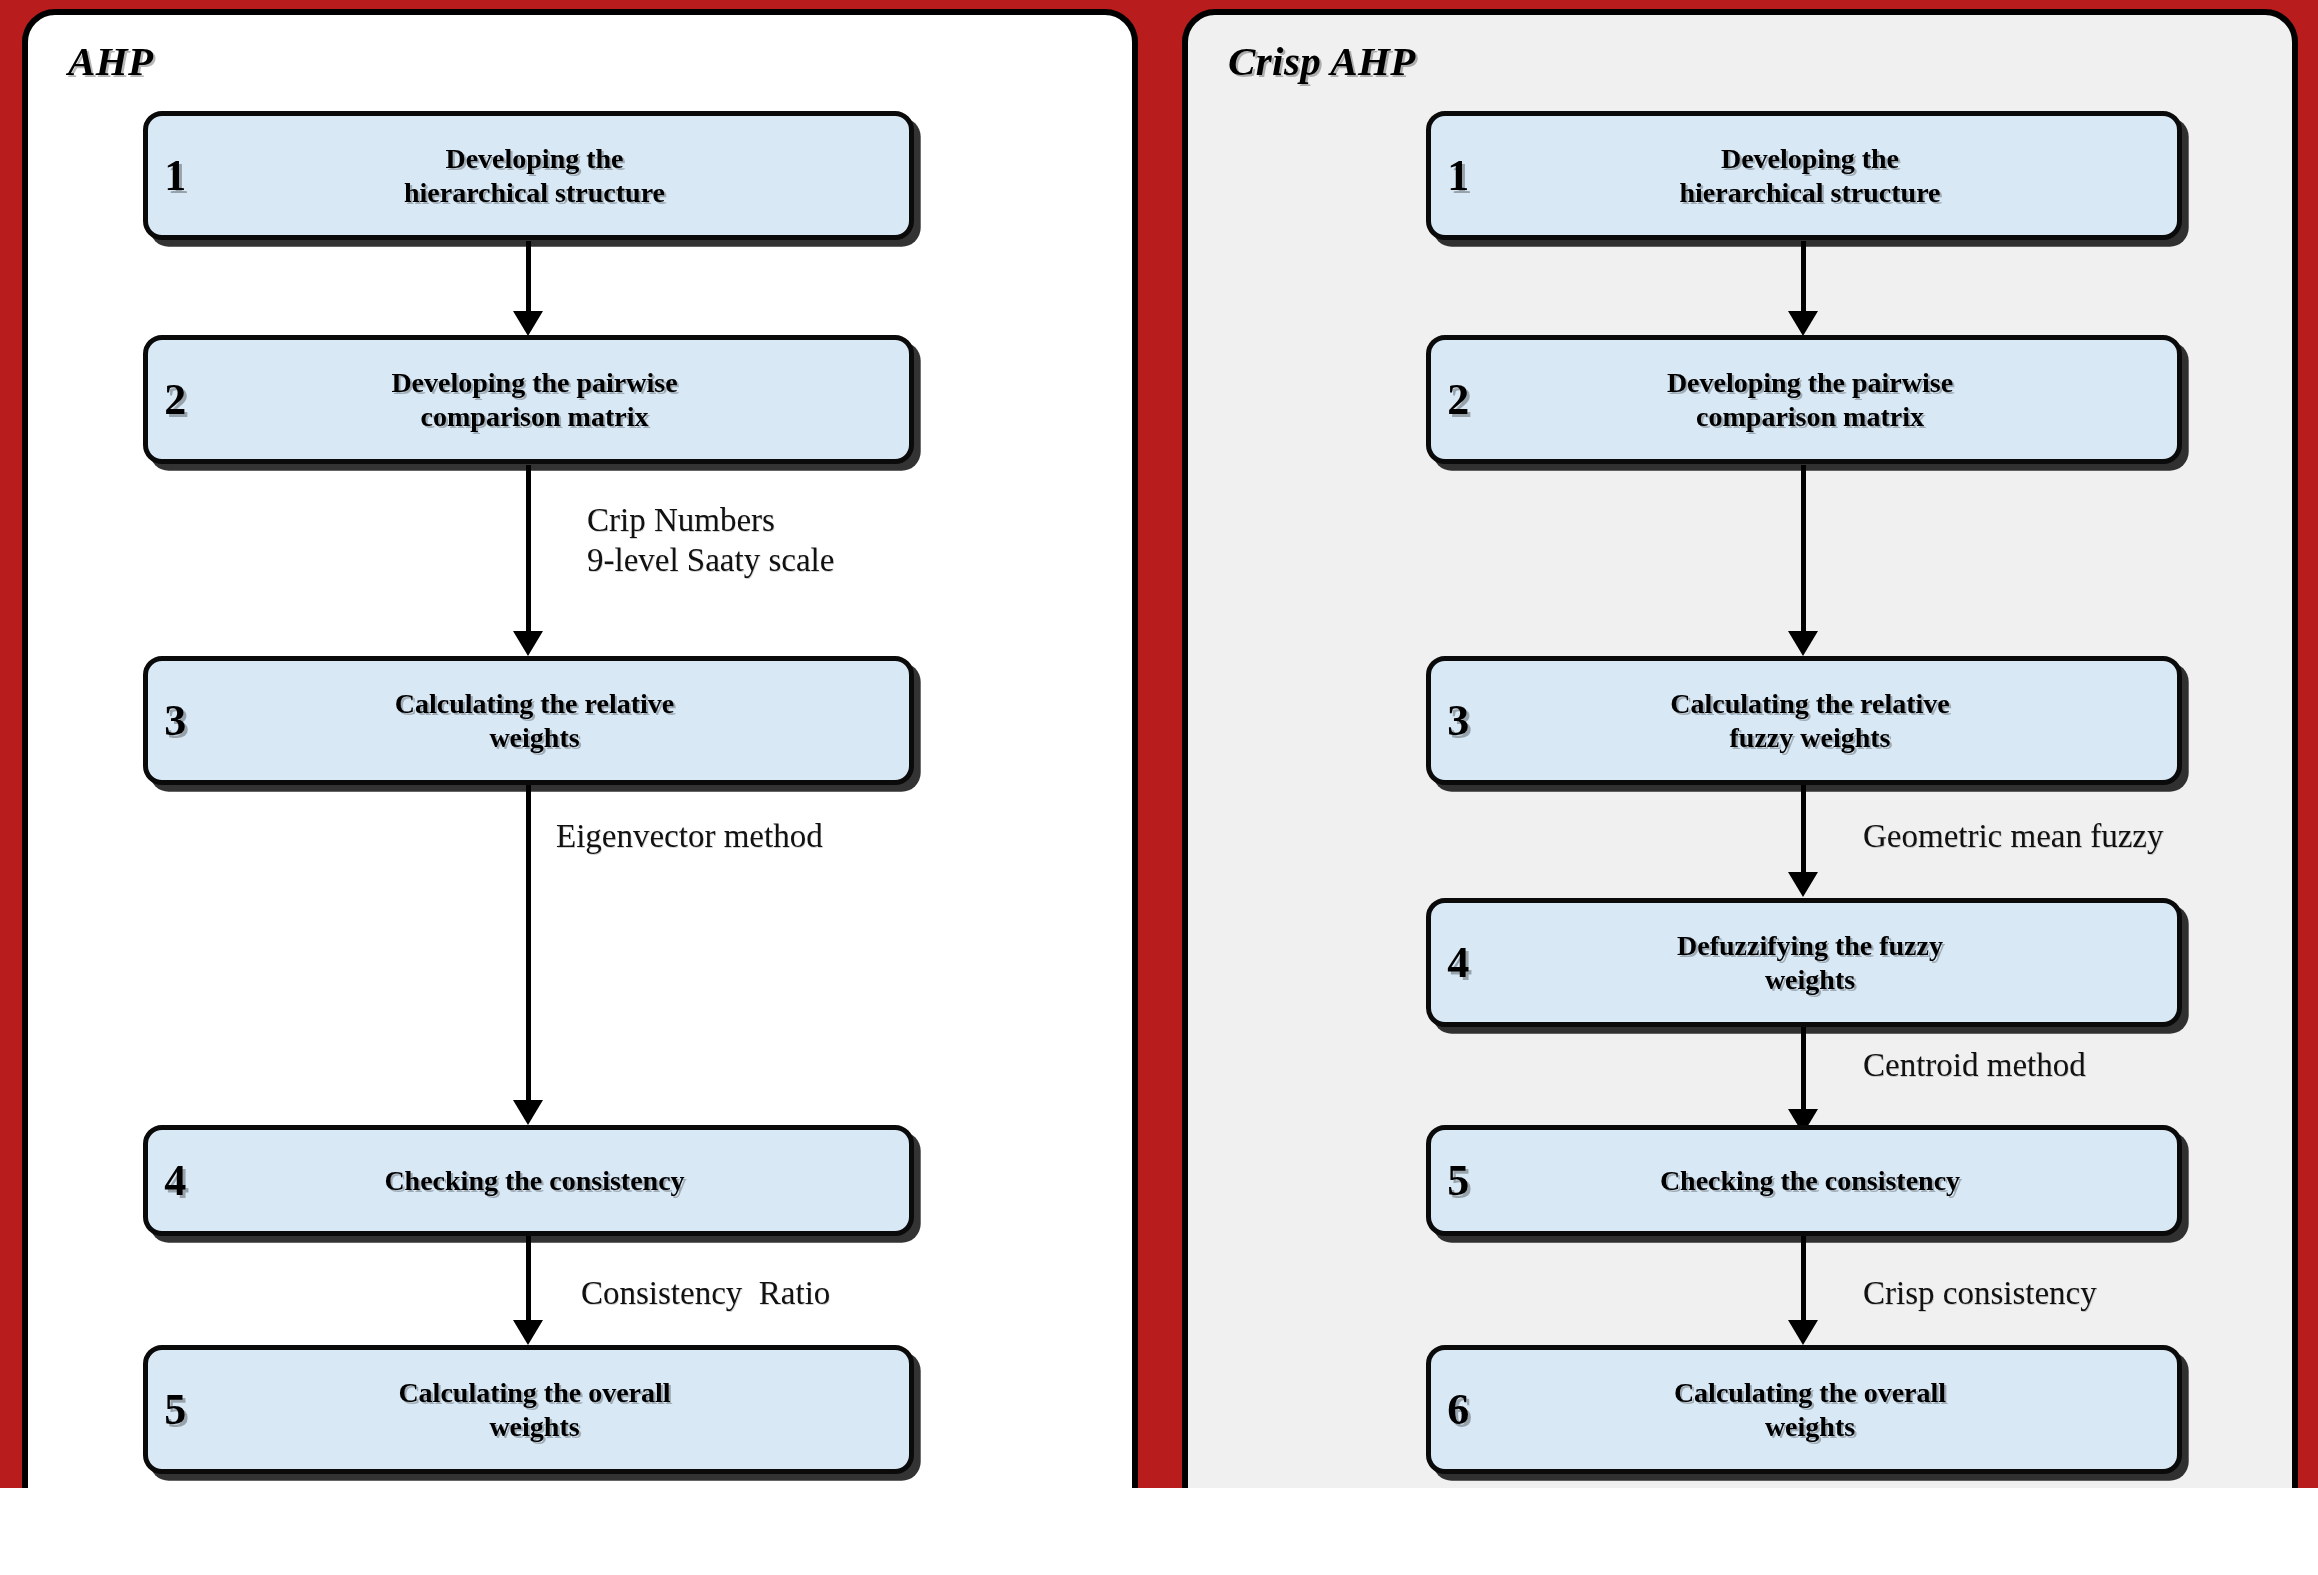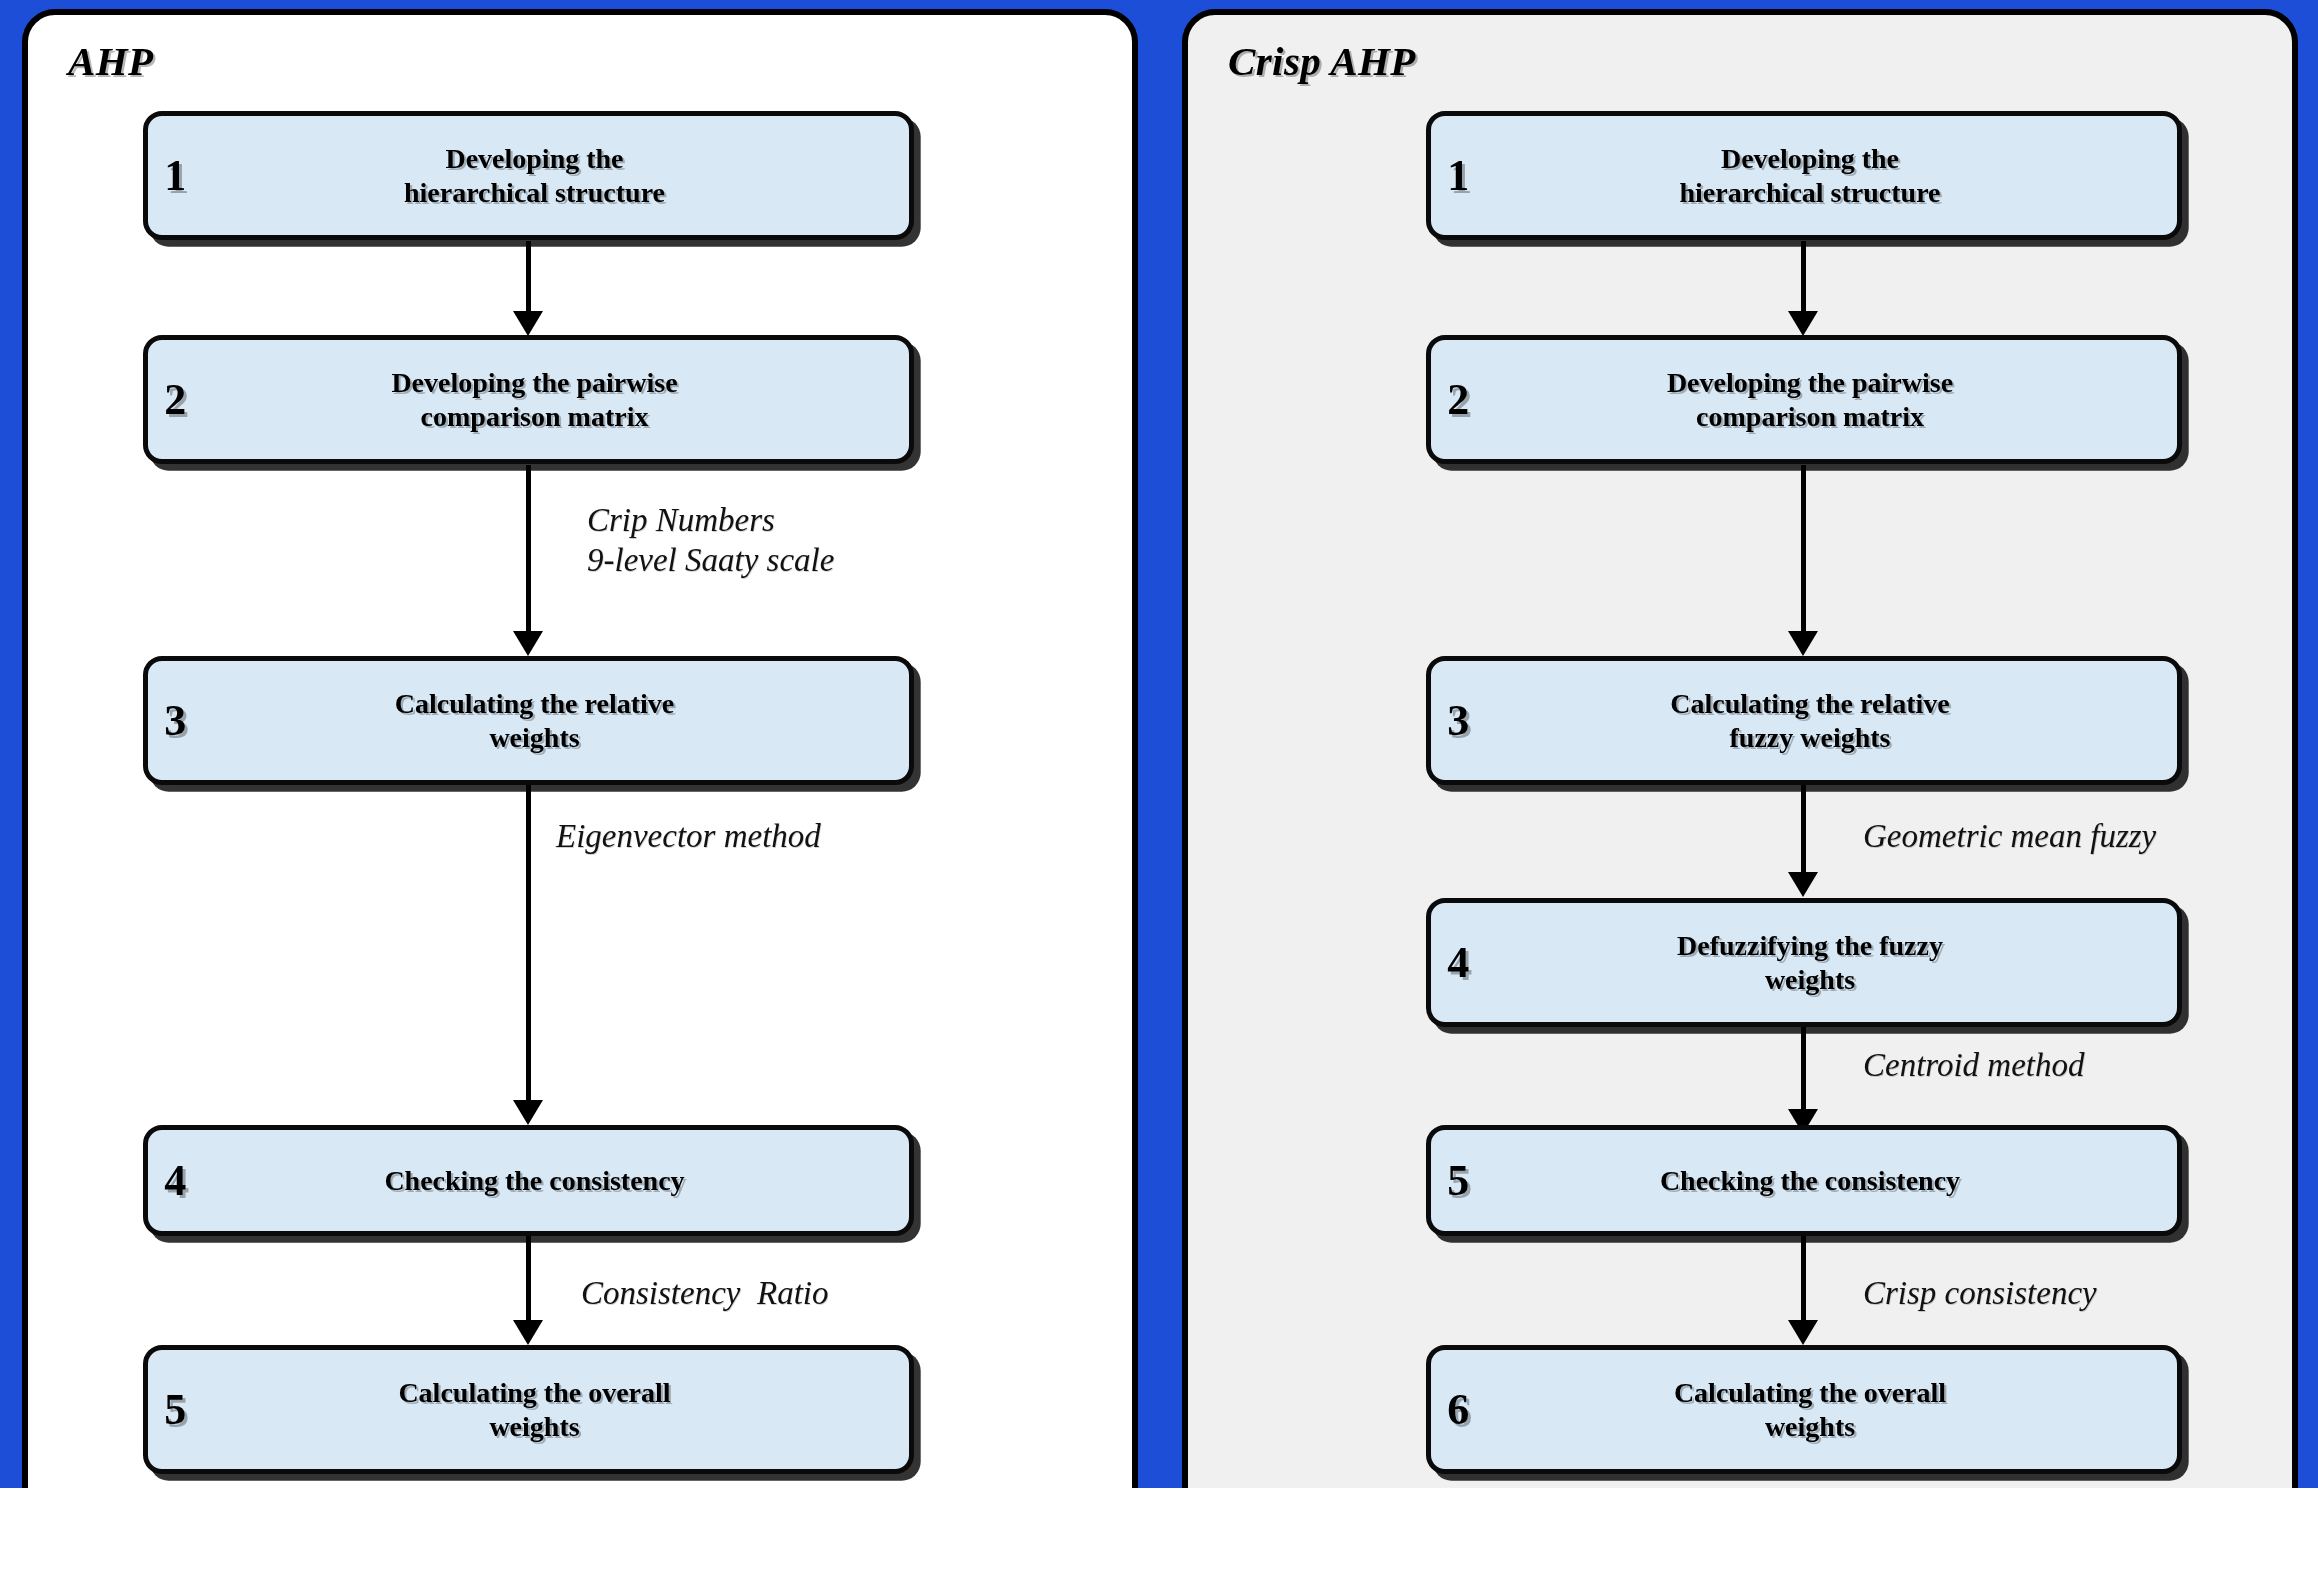--- a/index.html
+++ b/index.html
@@ -1,21 +1,21 @@
 <!DOCTYPE html>
 <html style="font-size:12px"><head>
 <meta charset="utf-8">
 <style>
   html,body{margin:0;padding:0;background:#ffffff;}
   body{
     width:2319px;height:1576px;
     font-family:"Liberation Serif", serif;
     -webkit-font-smoothing:antialiased;
   }
-  #root{position:relative;width:2319px;height:1488px;overflow:hidden;background:#1d4ed8;}
+  #root{position:relative;width:2319px;height:1488px;overflow:hidden;background:#b91c1c;}
 
   
   .panel{
     position:absolute;
     border:6.7px solid #000;
     border-radius:33px;
     box-sizing:border-box;
   }
   #panel-ahp{
     left:22px; top:9px; width:1116px; height:1549px;
@@ -82,21 +82,20 @@
   .conn .head{
     position:absolute;
     left:-12.6px;
     width:0;height:0;
     border-left:15.5px solid transparent;
     border-right:15.5px solid transparent;
     border-top:25px solid #000;
   }
   .edge-label{
     position:absolute;
-    font-style:italic;
     font-size:33px;
     line-height:1.22;
     color:#111;
     white-space:pre;
     text-shadow:0.7px 0.7px 0 rgba(0,0,0,0.18);
   }
 </style>
 </head>
 <body>
 

